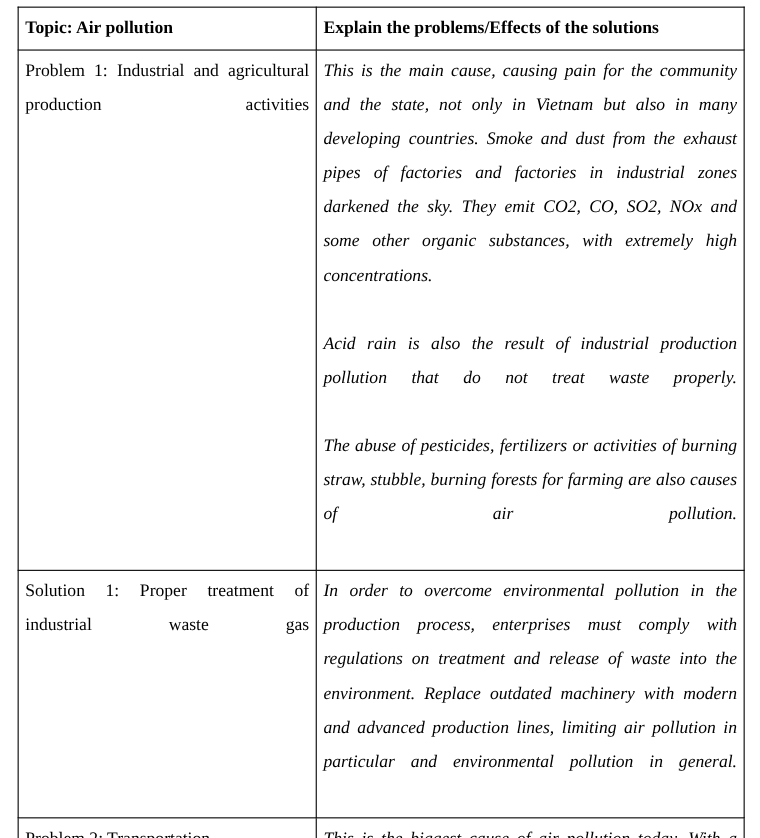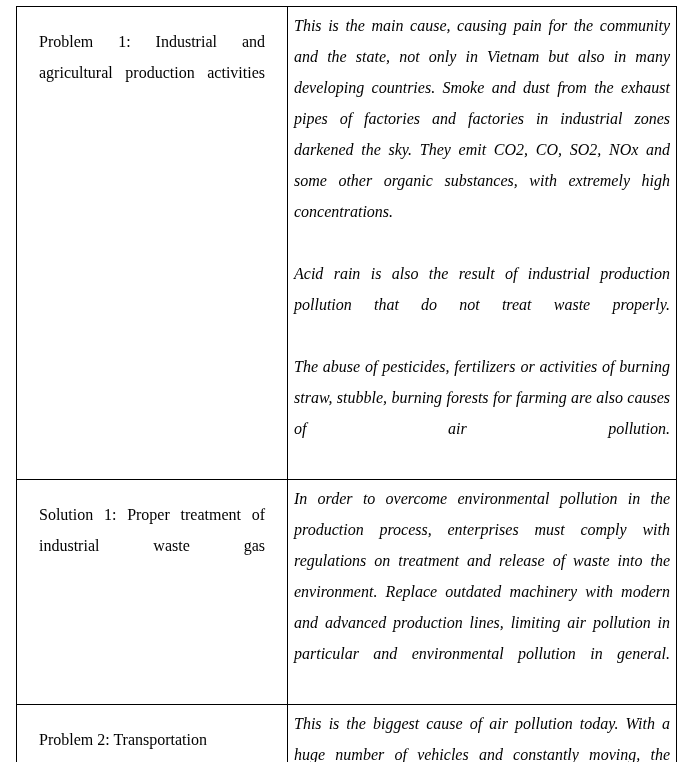--- a/index.html
+++ b/index.html
@@ -60,21 +60,21 @@
   .cell-body p:after {
     content: "";
     display: inline-block;
     width: 100%;
   }
   .cell-left-body {
     text-align: justify;
     text-justify: inter-word;
   }
   .cell-left-body p {
-    margin: 16px;
+    margin: 0;
     text-align: justify;
     text-justify: inter-word;
   }
   .cell-left-body p:after {
     content: "";
     display: inline-block;
     width: 100%;
   }
   .noj { text-align: left !important; }
   .noj:after { content: none !important; }
@@ -90,20 +90,24 @@
 
 <div class="page">
 
   <table class="doc-table">
     <colgroup>
       <col class="col-left">
       <col class="col-right">
     </colgroup>
     <tbody>
 
+      <tr class="row-head">
+        <td class="cell-head">Topic: Air pollution</td>
+        <td class="cell-head">Explain the problems/Effects of the solutions</td>
+      </tr>
 
       <tr class="row-1">
         <td class="cell-left-body">
           <p>Problem 1: Industrial and agricultural production activities</p>
         </td>
         <td class="cell-body">
           <p>This is the main cause, causing pain for the community and the state, not only in Vietnam but also in many developing countries. Smoke and dust from the exhaust pipes of factories and factories in industrial zones darkened the sky. They emit CO2, CO, SO2, NOx and some other organic substances, with extremely high concentrations.</p>
           <p>Acid rain is also the result of industrial production pollution that do not treat waste properly.</p>
           <p>The abuse of pesticides, fertilizers or activities of burning straw, stubble, burning forests for farming are also causes of air pollution.</p>
         </td>

